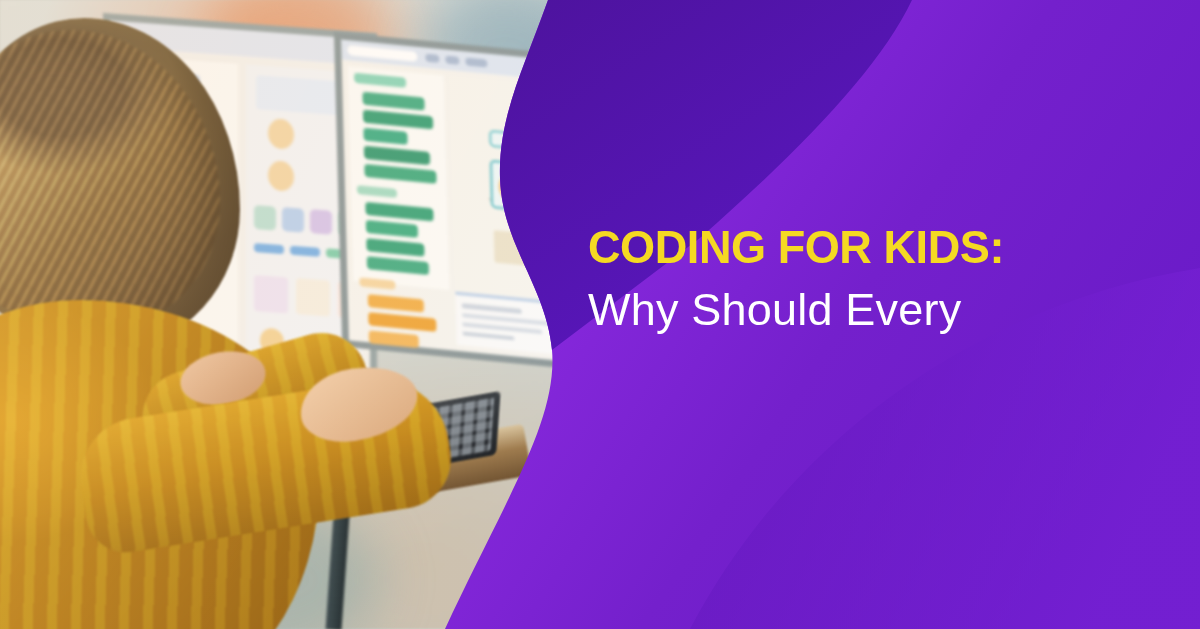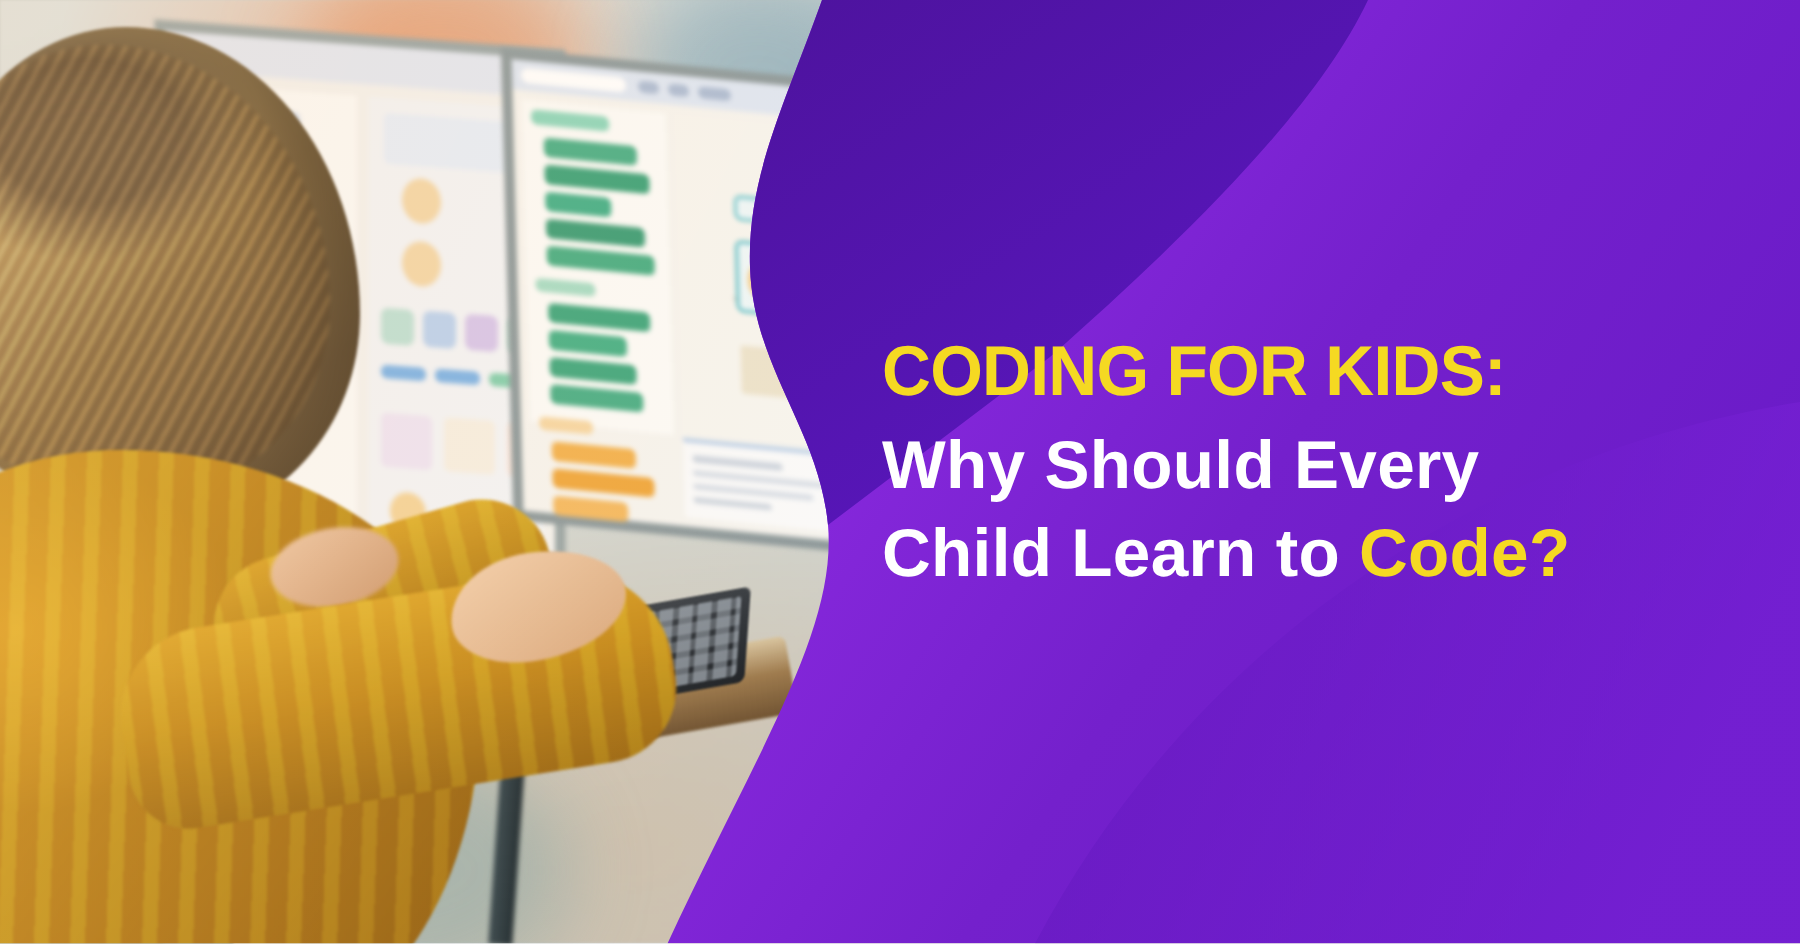--- a/index.html
+++ b/index.html
@@ -151,21 +151,21 @@
   .panel{position:absolute;inset:0;width:1200px;height:629px;}
 
   
   .title-wrap{position:absolute;left:588px;top:222px;width:600px;}
   .t-line1{
     font-size:47px;font-weight:bold;letter-spacing:-.5px;line-height:1.05;
     color:#F5D922;font-stretch:condensed;transform:scaleX(.96);transform-origin:left center;
     white-space:nowrap;
   }
   .t-line2,.t-line3{
-    font-size:45px;font-weight:700;line-height:1.30;color:#ffffff;white-space:nowrap;
+    font-size:45px;font-weight:400;line-height:1.30;color:#ffffff;white-space:nowrap;
     letter-spacing:.2px;
   }
   .t-line2{margin-top:10px;}
   .accent{color:#F5D922;}
 </style>
 </head>
 <body>
 
 <div id="banner">
 
@@ -320,16 +320,15 @@
              C 800 150, 880 68, 912 0 Z"></path>
 
     <path fill="url(#gLower)" opacity="0.55" d="M 1200 268
              C 1000 300, 800 420, 690 629
              L 1200 629 Z"></path>
   </svg>
 
   <div class="title-wrap">
     <div class="t-line1">CODING FOR KIDS:</div>
     <div class="t-line2">Why Should Every</div>
-    <div class="t-line3"><span>Child Learn to </span><span class="accent">Code?</span></div>
   </div>
 
 </div>
 
 </body></html>

